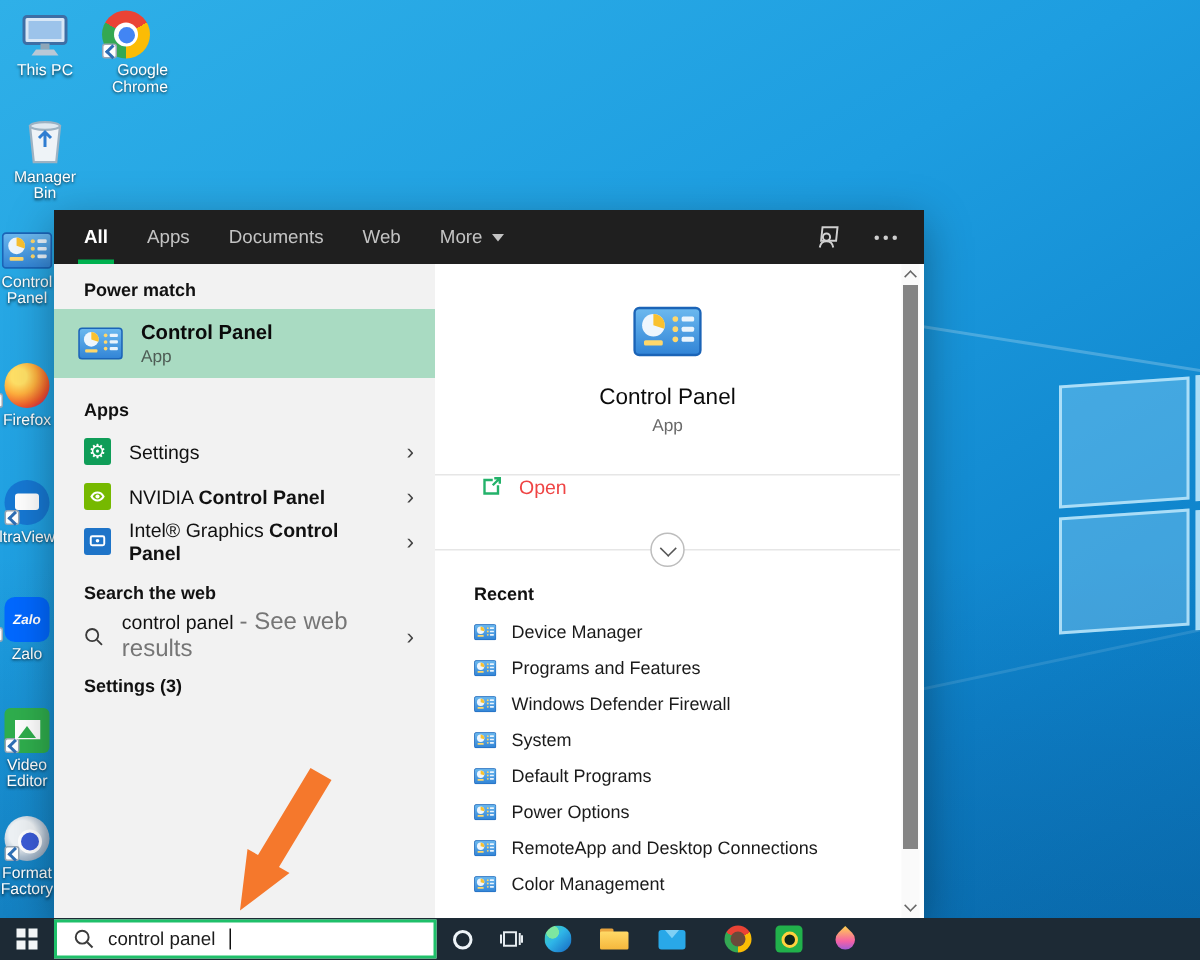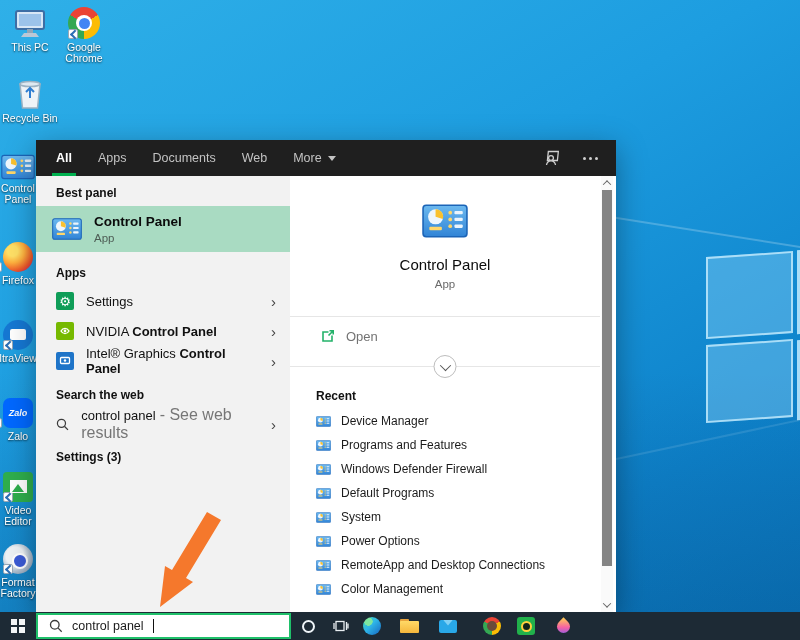--- a/index.html
+++ b/index.html
@@ -86,21 +86,21 @@
   .nvidia-sq{background:#76b900;}
   .intel-sq{background:#1e74c8;}
   .hint{color:#767676;font-size:16px;margin-left:4px;}
 
   
   .preview-icon{display:flex;justify-content:center;padding-top:28px;}
   .pv-title{text-align:center;font-size:15px;color:#0b0b0b;margin-top:18px;}
   .pv-sub{text-align:center;font-size:11.5px;color:#6a6a6a;margin-top:5px;}
   .divider{height:1px;background:#e6e6e6;}
   .d1{margin-top:26px;}
-  .open-row{height:38px;display:flex;align-items:center;gap:11px;padding-left:30px;font-size:13px;color:#737373;cursor:pointer;}
+  .open-row{height:38px;display:flex;gap:11px;padding-left:30px;font-size:13px;color:#ef4444;cursor:pointer;}
   .expander-wrap{position:relative;height:22px;}
   .expander-wrap .divider{position:absolute;left:0;right:0;top:11px;}
   .chev-circle{position:absolute;left:50%;top:0;transform:translateX(-50%);width:23px;height:23px;border-radius:50%;
     background:#fff;border:1px solid #bdbdbd;display:flex;align-items:center;justify-content:center;cursor:pointer;}
   .chev-circle::before{content:"";width:7px;height:7px;border-right:1.6px solid #555;border-bottom:1.6px solid #555;
     transform:rotate(45deg) translate(-1px,-1px);}
   .recent-h{font-size:12px;font-weight:700;color:#111;padding:12px 0 6px 26px;}
   .recent-row{height:24px;display:flex;align-items:center;gap:10px;padding-left:26px;font-size:12px;color:#1b1b1b;cursor:pointer;}
   .mini{width:15px;height:11px;flex:0 0 15px;}
 
@@ -192,41 +192,41 @@
       <svg width="34" height="30" viewBox="0 0 34 30">
         <rect x="3" y="2" width="28" height="18" rx="2" fill="#d8e7f6" stroke="#3d6ea5" stroke-width="2"></rect>
         <rect x="6" y="5" width="22" height="12" fill="#9cc3ea"></rect>
         <rect x="14" y="20" width="6" height="4" fill="#8fa6b8"></rect>
         <path d="M8 28 L26 28 L23 24 L11 24 Z" fill="#b9c8d6"></path>
       </svg>
     </div>
     <div class="dlabel">This PC</div>
   </div>
 
-  <div class="dicon" style="left:56px;top:5px;">
+  <div class="dicon" style="left:56px;top:5px;text-align:right;">
     <div class="art" style="position:relative;">
       <div class="chrome-ball">
           <div class="inner">
             <div class="core"></div>
           </div>
         <div class="shortcut-badge"></div>
       </div>
     </div>
     <div class="dlabel">Google Chrome</div>
   </div>
 
   <div class="dicon" style="left:2px;top:76px;">
     <div class="art">
       <svg width="28" height="32" viewBox="0 0 28 32">
         <path d="M4 6 L24 6 L21.5 30 L6.5 30 Z" fill="#eef3f7" stroke="#9db2c2" stroke-width="1.5"></path>
         <ellipse cx="14" cy="6" rx="10" ry="2.6" fill="#dfe9f1" stroke="#9db2c2" stroke-width="1.5"></ellipse>
         <path d="M10 14 l4 -4 l4 4 M14 10 v10" stroke="#2e7dd1" stroke-width="2" fill="none"></path>
       </svg>
     </div>
-    <div class="dlabel">Recycle Bin</div>
+    <div class="dlabel">Manager Bin</div>
   </div>
 
 
   <div class="dicon" style="left:-8px;top:146px;width:52px;">
     <div class="art">
         <svg width="34" height="26">
           <use href="#icoCP"></use>
         </svg>
       </div>
     <div class="dlabel">Control Panel</div>
@@ -302,21 +302,21 @@
             <i></i>
             <i></i>
             <i></i>
           </div>
       </div>
     </div>
 
     <div class="fly-body">
 
       <div class="left-pane">
-        <div class="sec-h">Best panel</div>
+        <div class="sec-h">Power match</div>
 
         <div class="best-row">
           <svg width="30" height="22">
               <use href="#icoCP"></use>
             </svg>
           <div class="best-txt">
             <div class="t">Control Panel</div>
             <div class="s">App</div>
           </div>
         </div>
@@ -403,27 +403,27 @@
         <div class="recent-row">
             <svg class="mini">
               <use href="#icoCP"></use>
             </svg>
             <span>Windows Defender Firewall</span>
           </div>
         <div class="recent-row">
             <svg class="mini">
               <use href="#icoCP"></use>
             </svg>
+            <span>System</span>
+          </div>
+        <div class="recent-row">
+            <svg class="mini">
+              <use href="#icoCP"></use>
+            </svg>
             <span>Default Programs</span>
-          </div>
-        <div class="recent-row">
-            <svg class="mini">
-              <use href="#icoCP"></use>
-            </svg>
-            <span>System</span>
           </div>
         <div class="recent-row">
             <svg class="mini">
               <use href="#icoCP"></use>
             </svg>
             <span>Power Options</span>
           </div>
         <div class="recent-row">
             <svg class="mini">
               <use href="#icoCP"></use>

